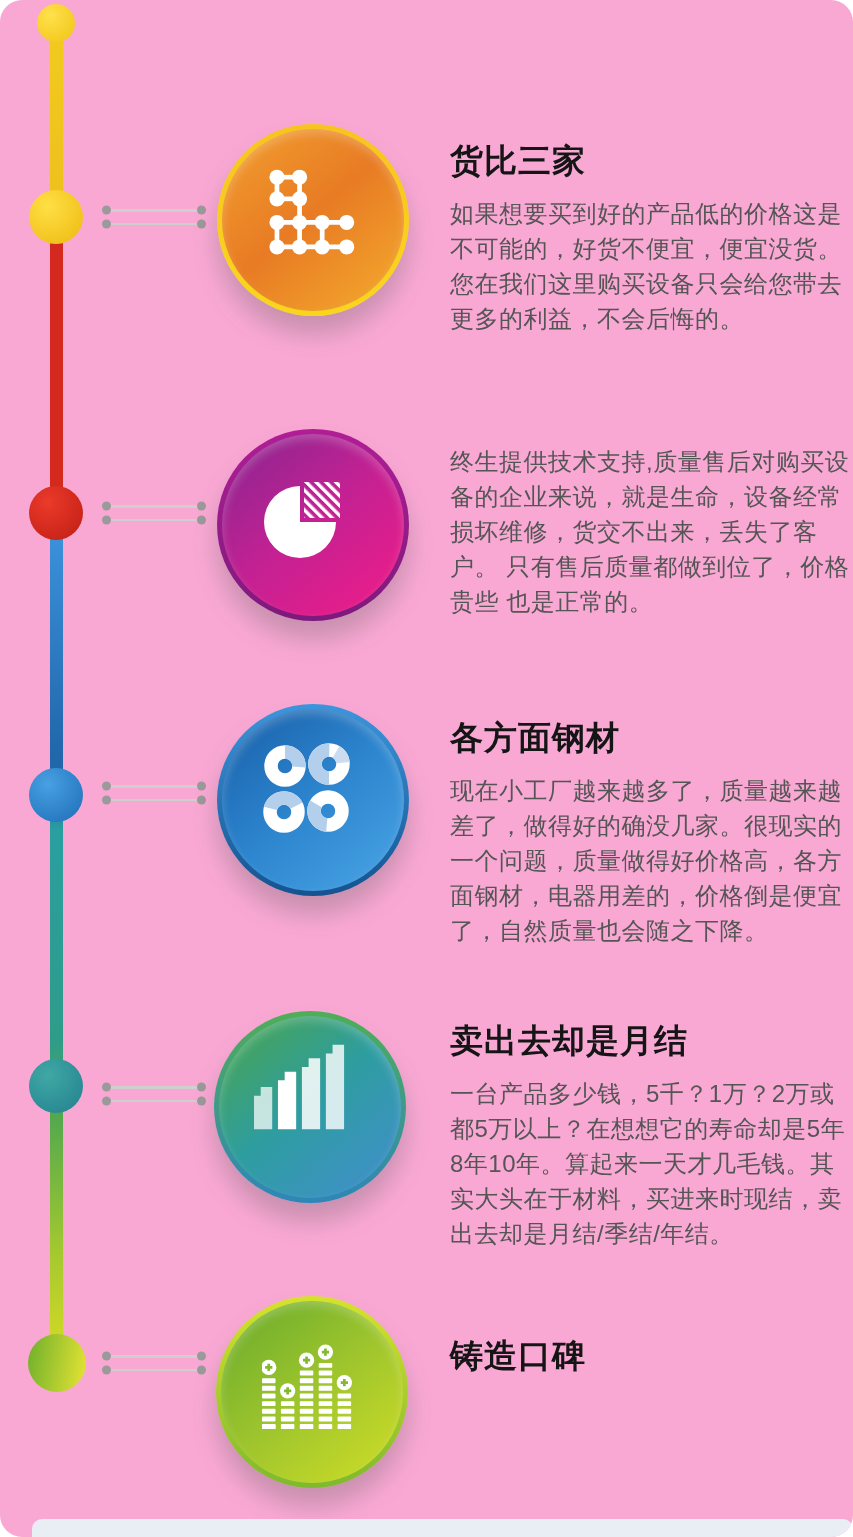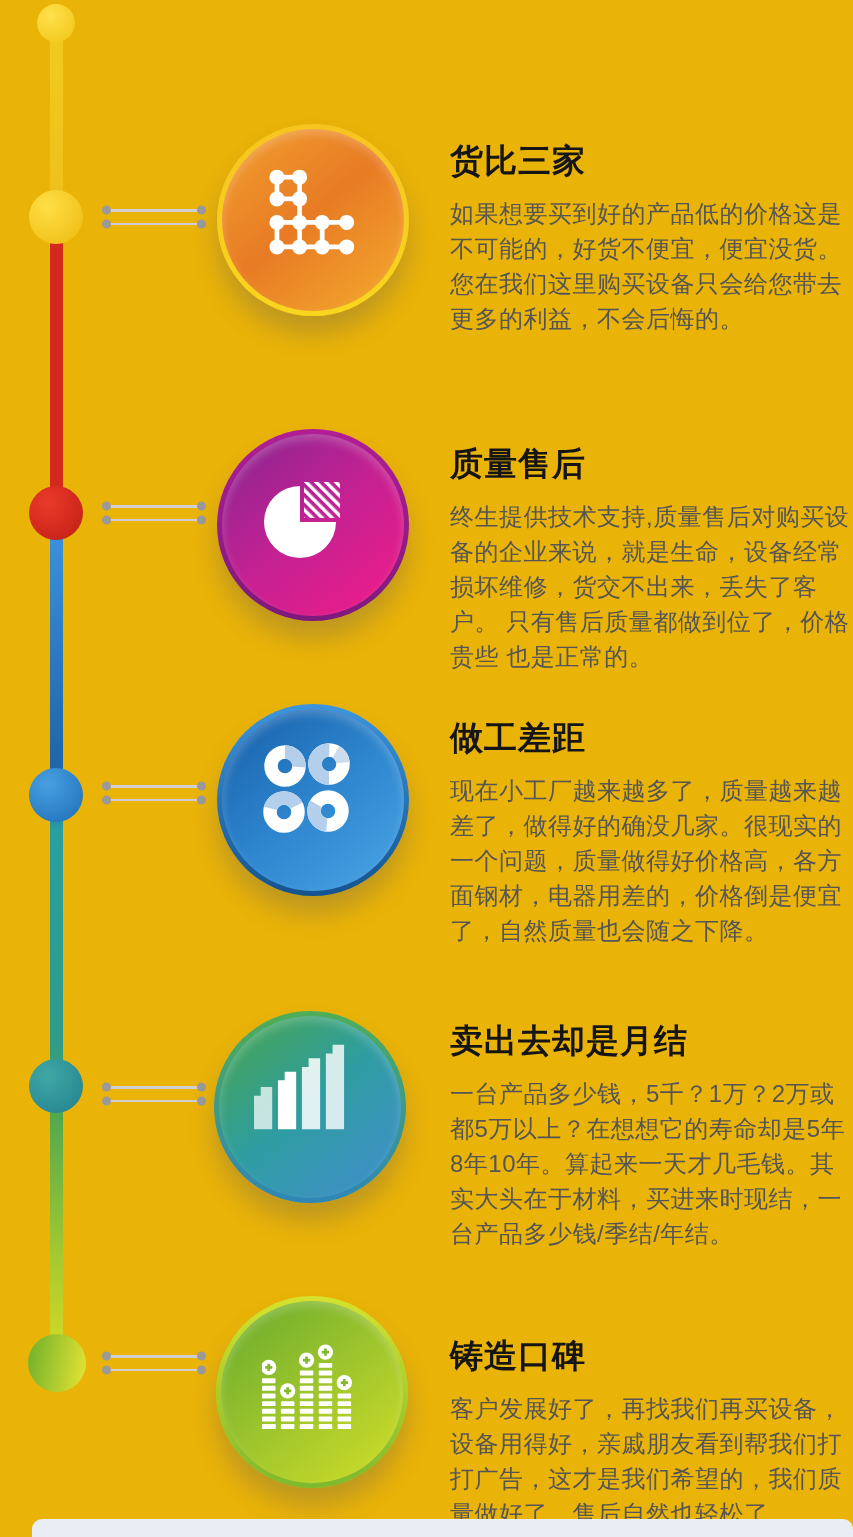--- a/index.html
+++ b/index.html
@@ -58,21 +58,21 @@
   .sec3 .copy{top:1021px}
   .sec4 .copy{top:1336px}
   .copy h2{margin:0 0 15px 0;font-size:33px;line-height:40px;font-weight:700;color:#151515;letter-spacing:1px;}
   .copy p{margin:0;font-size:24px;line-height:35px;color:#555;letter-spacing:.5px;}
 
   .footer-bar{position:absolute;left:32px;top:1519px;width:821px;height:18px;border-radius:10px 10px 0 0;background:#e9eef4;}
 </style>
 </head>
 <body>
 
-<div class="canvas" style="background: #eab308;">
+<div class="canvas" style="background: #f9a8d4; border-radius: 22px;">
 
   <div class="rail-line" style="background: linear-gradient(rgb(242, 203, 30) 0%, rgb(238, 192, 29) 13.3%, rgb(211, 41, 30) 16.6%, rgb(212, 42, 30) 34.9%, rgb(59, 145, 218) 38.3%, rgb(34, 104, 172) 54%, rgb(31, 102, 167) 57.3%, rgb(42, 159, 159) 60.3%, rgb(47, 156, 138) 76%, rgb(79, 167, 79) 81.2%, rgb(165, 201, 47) 92%, rgb(217, 219, 36) 100%);"></div>
   <div class="knob" style="background: radial-gradient(circle at 35% 30%, rgb(255, 225, 77), rgb(240, 195, 18));"></div>
   <div class="node n0" style="background: radial-gradient(circle at 35% 30%, rgb(255, 223, 69), rgb(237, 185, 15));"></div>
   <div class="node n1" style="background: radial-gradient(circle at 35% 30%, rgb(234, 58, 42), rgb(192, 29, 20));"></div>
   <div class="node n2" style="background: radial-gradient(circle at 35% 30%, rgb(72, 160, 226), rgb(29, 109, 182));"></div>
   <div class="node n3" style="background: radial-gradient(circle at 35% 30%, rgb(63, 168, 164), rgb(35, 128, 143));"></div>
   <div class="node n4" style="background: linear-gradient(100deg, rgb(109, 176, 43), rgb(232, 228, 52));"></div>
 
   <section class="sec0" style="--rimt: #f7c41f; --rimb: #f9d61e; --g1: #f0992d; --g2: #e87b24; --g3: #f2a42c;">
@@ -130,21 +130,20 @@
             <pattern id="hatch" width="7" height="7" patternUnits="userSpaceOnUse" patternTransform="rotate(-45)">
               <rect width="3.4" height="7" fill="#fff"></rect>
             </pattern>
           </defs>
           <path d="M44,58 L44,22 A36,36 0 1 0 80,58 Z" fill="#fff"></path>
           <rect x="48" y="18" width="36" height="36" fill="url(#hatch)"></rect>
         </svg>
       </div>
     </div>
     <div class="copy">
-      <h2>质量售后</h2>
       <p>终生提供技术支持,质量售后对购买设备的企业来说，就是生命，设备经常损坏维修，货交不出来，丢失了客户。 只有售后质量都做到位了，价格贵些 也是正常的。</p>
     </div>
   </section>
 
   <section class="sec2" style="--rimt: #3c95dc; --rimb: #15538f; --g1: #1b64ae; --g2: #2c84cd; --g3: #46a0e2;">
     <div class="connector">
       <span class="cline t"></span>
       <span class="cline b"></span>
     </div>
     <div class="badge">
@@ -158,21 +157,21 @@
             <circle cx="74" cy="26" r="14" stroke="#cbdcf1" stroke-dasharray="13.2 88" transform="rotate(-60 74 26)"></circle>
             <circle cx="29" cy="74" r="14" stroke="#fff"></circle>
             <circle cx="29" cy="74" r="14" stroke="#b3cfec" stroke-dasharray="33.4 88" transform="rotate(-165 29 74)"></circle>
             <circle cx="73" cy="73" r="14" stroke="#fff"></circle>
             <circle cx="73" cy="73" r="14" stroke="#b3cfec" stroke-dasharray="28.1 88" transform="rotate(95 73 73)"></circle>
           </g>
         </svg>
       </div>
     </div>
     <div class="copy">
-      <h2>做工差距</h2>
+      <h2>各方面钢材</h2>
       <p>现在小工厂越来越多了，质量越来越差了，做得好的确没几家。很现实的一个问题，质量做得好价格高，各方面钢材，电器用差的，价格倒是便宜了，自然质量也会随之下降。</p>
     </div>
   </section>
 
   <section class="sec3" style="--rimt: #4fae57; --rimb: #2e86b8; --g1: #46a458; --g2: #2e9da0; --g3: #3f90c8;">
     <div class="connector">
       <span class="cline t"></span>
       <span class="cline b"></span>
     </div>
     <div class="badge">
@@ -180,21 +179,21 @@
         <svg width="92" height="92" viewBox="0 0 96 96">
           <polygon points="0,92 0,57 7,57 7,48 19,48 19,92" fill="rgba(255,255,255,.72)"></polygon>
           <polygon points="25,92 25,41 32,41 32,32 44,32 44,92" fill="#ffffff"></polygon>
           <polygon points="50,92 50,27 57,27 57,18 69,18 69,92" fill="rgba(255,255,255,.85)"></polygon>
           <polygon points="75,92 75,13 82,13 82,4 94,4 94,92" fill="rgba(255,255,255,.8)"></polygon>
         </svg>
       </div>
     </div>
     <div class="copy">
       <h2>卖出去却是月结</h2>
-      <p>一台产品多少钱，5千？1万？2万或都5万以上？在想想它的寿命却是5年8年10年。算起来一天才几毛钱。其实大头在于材料，买进来时现结，一台产品多少钱/季结/年结。</p>
+      <p>一台产品多少钱，5千？1万？2万或都5万以上？在想想它的寿命却是5年8年10年。算起来一天才几毛钱。其实大头在于材料，买进来时现结，卖出去却是月结/季结/年结。</p>
     </div>
   </section>
 
   <section class="sec4" style="--rimt: #d6e22c; --rimb: #7eb92e; --g1: #6fae2c; --g2: #9cc42d; --g3: #c9da28;">
     <div class="connector">
       <span class="cline t"></span>
       <span class="cline b"></span>
     </div>
     <div class="badge">
       <div class="badge-inner">
@@ -250,18 +249,17 @@
             <circle cx="70.5" cy="19" r="8.5" fill="#fff"></circle>
             <path d="M66.5,19 h8 M70.5,15 v8" stroke="#84b92d" stroke-width="3"></path>
             <circle cx="91.5" cy="53" r="8.5" fill="#fff"></circle>
             <path d="M87.5,53 h8 M91.5,49 v8" stroke="#84b92d" stroke-width="3"></path>
           </g>
         </svg>
       </div>
     </div>
     <div class="copy">
       <h2>铸造口碑</h2>
-      <p>客户发展好了，再找我们再买设备，设备用得好，亲戚朋友看到帮我们打打广告，这才是我们希望的，我们质量做好了，售后自然也轻松了。</p>
     </div>
   </section>
 
   <div class="footer-bar" style="background: rgb(233, 238, 244);"></div>
 </div>
 
 </body></html>

